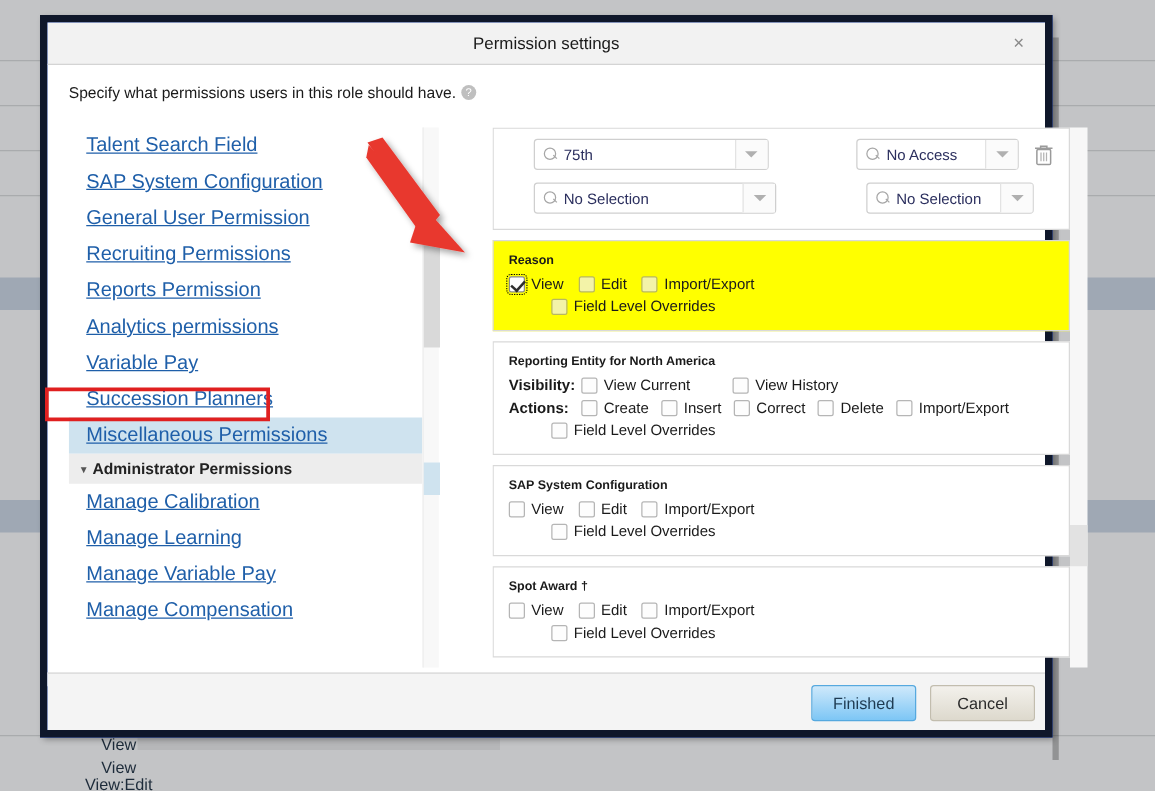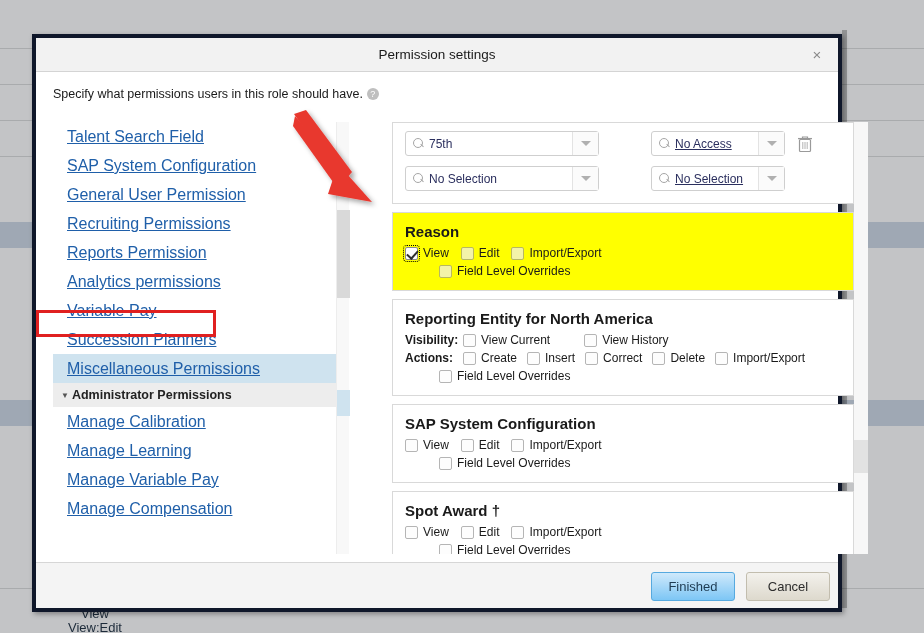--- a/index.html
+++ b/index.html
@@ -20,24 +20,24 @@
     font-size: 13px;
     color: #1d2b3a;
     text-align: center;
     white-space: nowrap;
   }
   .bg-strip { position: absolute; background: #b6b7b9; }
 
   
   #dialog {
     position: absolute;
-    left: 32px; top: 34px;
+    left: 32px; top: 12px;
     width: 810px; height: 578px;
     background: #1d4ed8;
-    border: 4px solid #0f172a;
+    border: 6px solid #0f172a;
     box-shadow: 2px 2px 5px rgba(0,0,0,.35);
     z-index: 10;
   }
   #dialog-shadow-r {
     position: absolute; left: 842px; top: 30px;
     width: 5px; height: 578px; background: rgba(0,0,0,.25); z-index: 9;
   }
 
   #titlebar {
     position: relative;
@@ -145,21 +145,21 @@
     overflow: hidden;
   }
   .panel {
     position: relative;
     border: 1px solid #d9d9d9;
     background: #fff;
     margin-bottom: 8px;
     padding: 10px 12px 12px 12px;
   }
   .panel-title {
-    font-size: 15px;
+    font-size: 10px;
     font-weight: bold;
     color: #1a1a1a;
     margin-bottom: 6px;
     white-space: nowrap;
   }
   .panel.highlight { background: #ffff00; }
   .panel.highlight .panel-title { background: #ffff00; }
 
   .drow { display: flex; align-items: center; margin-bottom: 10px; }
   .drow:last-child { margin-bottom: 0; }
@@ -169,23 +169,24 @@
     height: 25px;
     border: 1px solid #cfcfcf;
     border-radius: 3px;
     background: #fff;
     display: flex;
     align-items: center;
     padding-left: 7px;
     font-size: 12px;
     color: #2b2f5e;
     cursor: pointer;
+    margin-left: 20px;
   }
   .dropdown.wide { width: 194px; }
-  .dropdown.narrow { width: 134px; text-decoration: underline; }
+  .dropdown.narrow { width: 134px; }
   .dd-search {
     display: inline-block;
     width: 11px; height: 11px;
     margin-right: 5px;
     position: relative;
     flex: 0 0 auto;
   }
   .dd-search::before {
     content: "";
     position: absolute; left: 0; top: 0;

